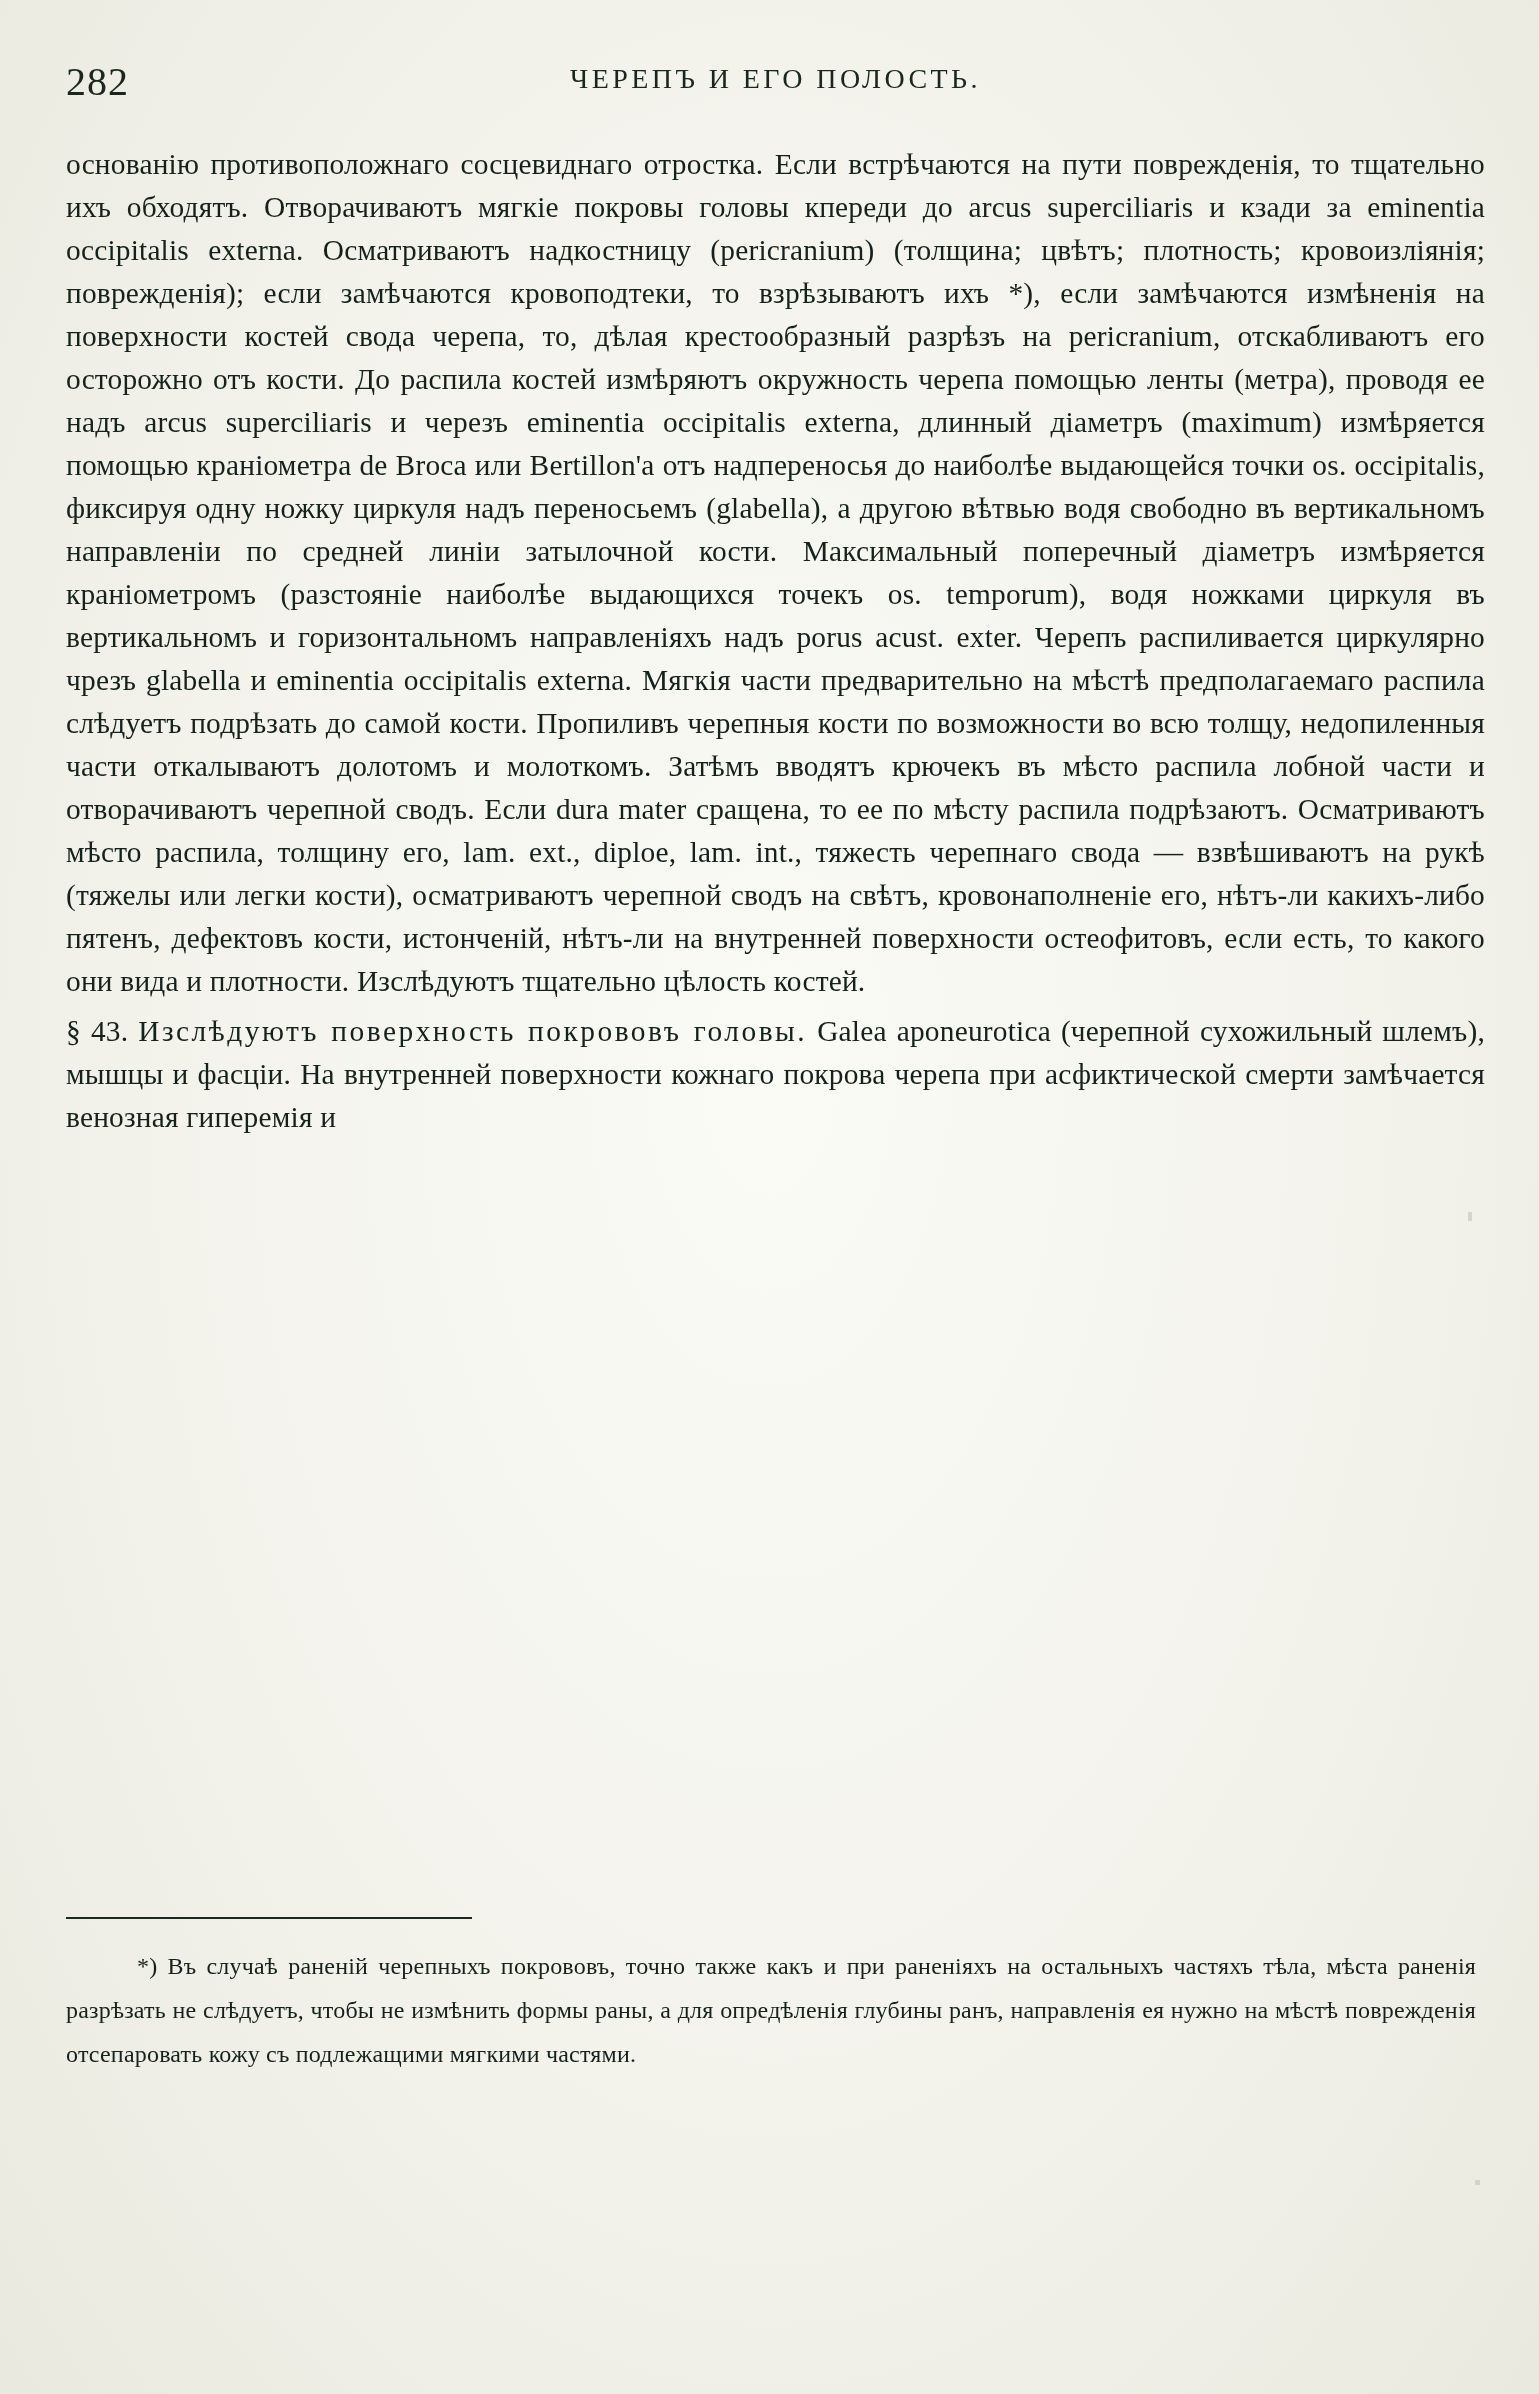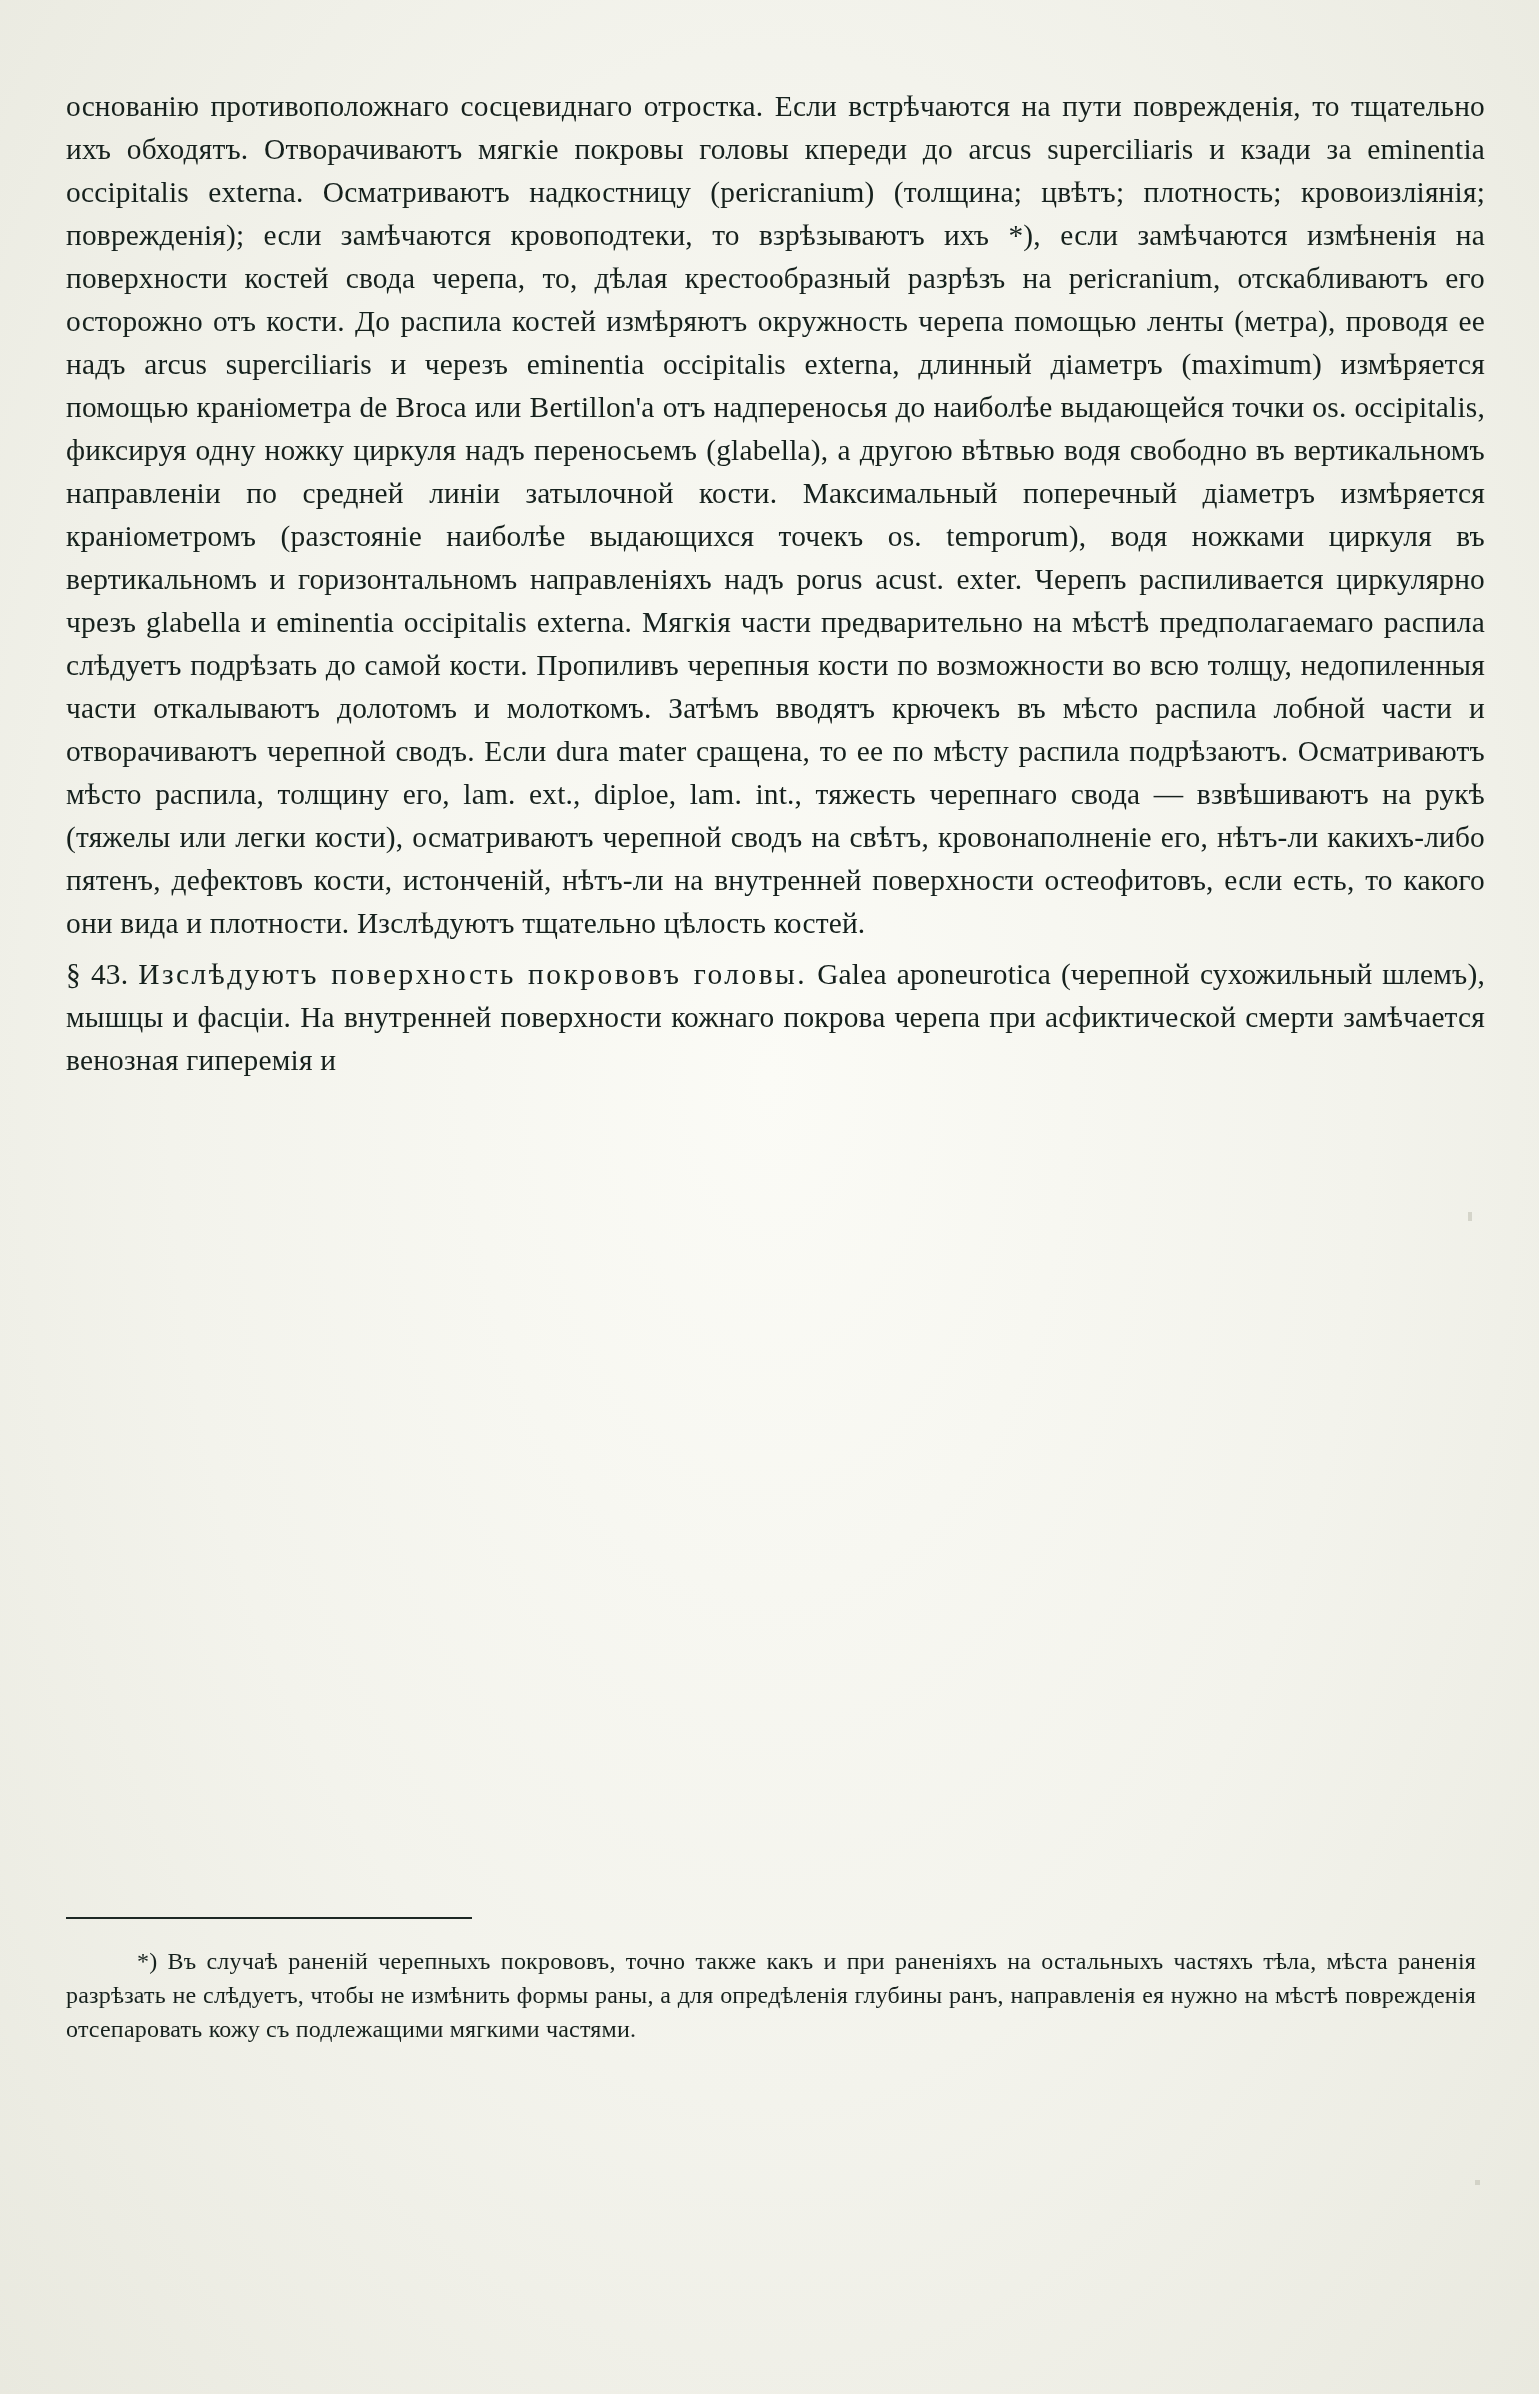--- a/index.html
+++ b/index.html
@@ -93,21 +93,21 @@
     width: 406px;
     height: 1.9px;
     background: #1d2824;
   }
   .footnote {
     position: absolute;
     left: 0;
     top: 1894px;
     width: 1410px;
     font-size: 24px;
-    line-height: 34px;
+    line-height: 44px;
     text-align: justify;
     color: #16211d;
     letter-spacing: 0.2px;
   }
   .footnote p {
     margin: 0;
   }
   .fn-first {
     text-indent: 71px;
   }
@@ -118,20 +118,24 @@
     background: #b9b9ab;
     opacity: .5;
   }
 </style>
 </head>
 <body>
 
 <div class="page">
   <div class="page-inner">
 
+    <div class="head-row">
+      <div class="folio">282</div>
+      <div class="running-title">ЧЕРЕПЪ И ЕГО ПОЛОСТЬ.</div>
+    </div>
 
     <div class="body-block">
       <p class="cont">основанію противоположнаго сосцевиднаго отростка. Если встрѣчаются на пути поврежденія, то тщательно ихъ обходятъ. Отворачиваютъ мягкіе покровы головы кпереди до arcus superciliaris и кзади за eminentia occipitalis externa. Осматриваютъ надкостницу (pericranium) (толщина; цвѣтъ; плотность; кровоизліянія; поврежденія); если замѣчаются кровоподтеки, то взрѣзываютъ ихъ *), если замѣчаются измѣненія на поверхности костей свода черепа, то, дѣлая крестообразный разрѣзъ на pericranium, отскабливаютъ его осторожно отъ кости. До распила костей измѣряютъ окружность черепа помощью ленты (метра), проводя ее надъ arcus superciliaris и черезъ eminentia occipitalis externa, длинный діаметръ (maximum) измѣряется помощью краніометра de Broca или Bertillon'а отъ надпереносья до наиболѣе выдающейся точки os. occipitalis, фиксируя одну ножку циркуля надъ переносьемъ (glabella), а другою вѣтвью водя свободно въ вертикальномъ направленіи по средней линіи затылочной кости. Максимальный поперечный діаметръ измѣряется краніометромъ (разстояніе наиболѣе выдающихся точекъ os. temporum), водя ножками циркуля въ вертикальномъ и горизонтальномъ направленіяхъ надъ porus acust. exter. Черепъ распиливается циркулярно чрезъ glabella и eminentia occipitalis externa. Мягкія части предварительно на мѣстѣ предполагаемаго распила слѣдуетъ подрѣзать до самой кости. Пропиливъ черепныя кости по возможности во всю толщу, недопиленныя части откалываютъ долотомъ и молоткомъ. Затѣмъ вводятъ крючекъ въ мѣсто распила лобной части и отворачиваютъ черепной сводъ. Если dura mater сращена, то ее по мѣсту распила подрѣзаютъ. Осматриваютъ мѣсто распила, толщину его, lam. ext., diploe, lam. int., тяжесть черепнаго свода — взвѣшиваютъ на рукѣ (тяжелы или легки кости), осматриваютъ черепной сводъ на свѣтъ, кровонаполненіе его, нѣтъ-ли какихъ-либо пятенъ, дефектовъ кости, истонченій, нѣтъ-ли на внутренней поверхности остеофитовъ, если есть, то какого они вида и плотности. Изслѣдуютъ тщательно цѣлость костей.</p>
       <p class="section-para">
         <span>§ 43.</span>
         <span class="sp-head">Изслѣдуютъ поверхность покрововъ головы.</span>
         <span>Galea aponeurotica (черепной сухожильный шлемъ), мышцы и фасціи. На внутренней поверхности кожнаго покрова черепа при асфиктической смерти замѣчается венозная гиперемія и</span>
       </p>
     </div>
 

